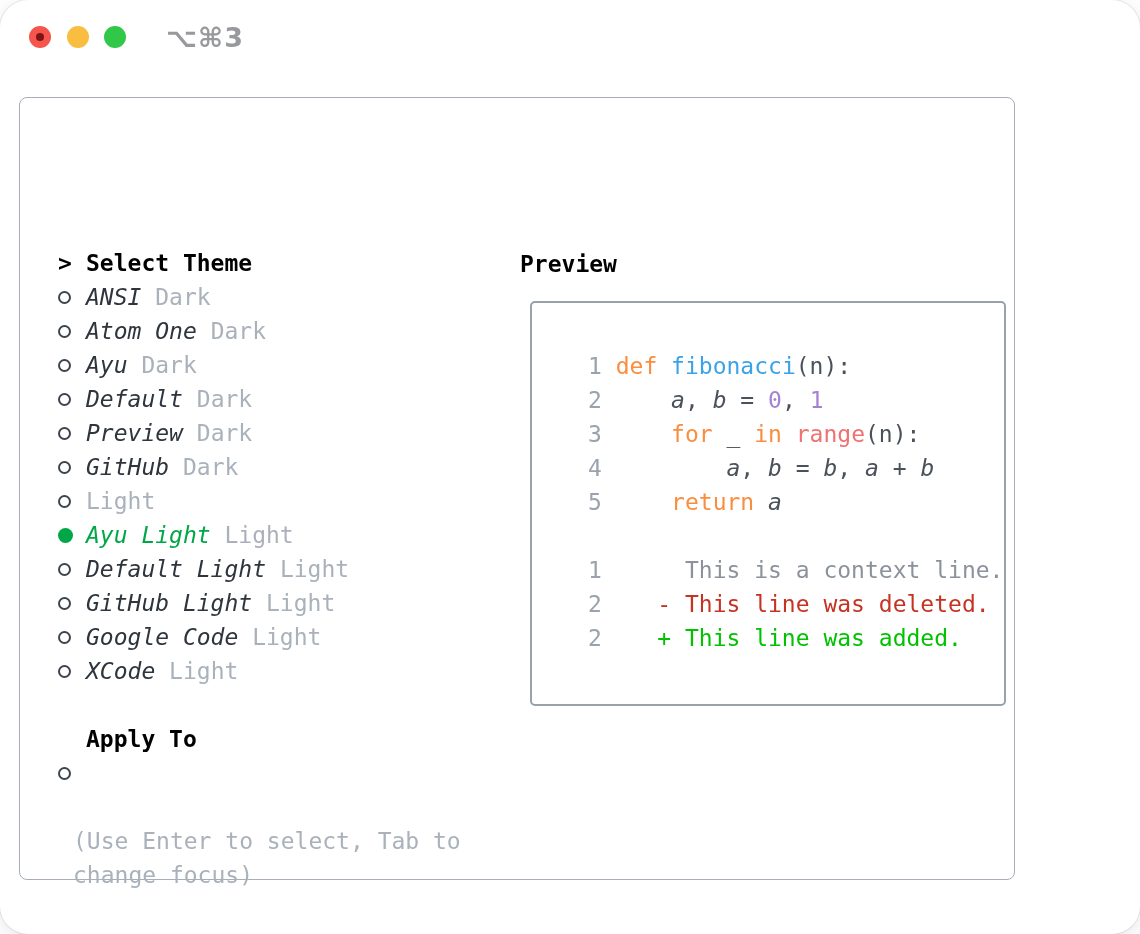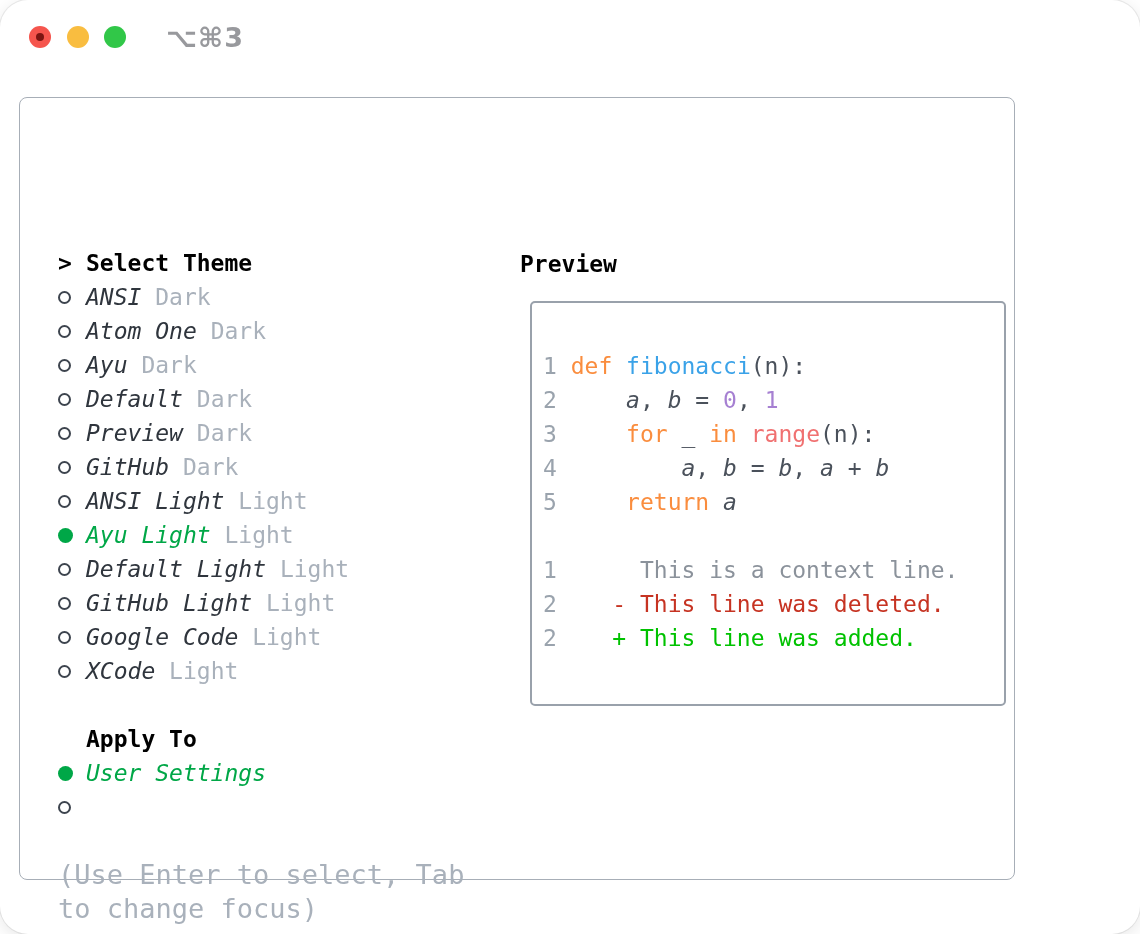--- a/index.html
+++ b/index.html
@@ -31,28 +31,28 @@
   .marker { display:inline-flex; align-items:center; width:28px; flex:0 0 28px; }
   .caret { font-weight:700; color:#000; }
   .ring { width:13px; height:13px; border-radius:50%; border:2px solid var(--circle); }
   .dotfill { width:15px; height:15px; border-radius:50%; background:var(--selGreen); }
   .hdr-label { font-weight:700; color:#000; }
   .apply-label { font-weight:700; color:#000; }
   .item-name { color:var(--text);font-style:italic; }
   .item-name.selected { color:var(--selGreen); }
   .item-suffix { color:var(--suffix); }
   .spacer { height:34px; }
-  .hint { width:420px; color:var(--hint); font-size:27px; line-height:34px; }
+  .hint { width:420px; color:var(--hint); font-size:23px; line-height:34px;margin-left:15px; }
   
   .preview-label { position:absolute; left:500px; top:149px; font-size:23px; line-height:34px; font-weight:700; color:#000; }
   .preview-box {
     position:absolute; left:510px; top:203px; width:476px; height:405px;
     border:2px solid var(--boxBorder); border-radius:5px; background:#fff;
   }
-  .code { padding:46px 10px 0 11px; font-size:23px; }
+  .code { padding:46px 10px 0 11px; font-size:23px;margin-left:45px; }
   .code-line { height:34px; line-height:34px; white-space:pre; }
   .tok.ln   { color:var(--ln); }
   .tok.fg   { color:var(--fg); }
   .tok.kw   { color:var(--kw); }
   .tok.fn   { color:var(--fn); }
   .tok.num  { color:var(--num); }
   .tok.call { color:var(--call); }
   .tok.v    { color:var(--fg); font-style:italic; }
   .tok.ctx  { color:var(--ctx); }
   .tok.del  { color:var(--del); }
@@ -80,37 +80,36 @@
         <span class="hdr-label">Select Theme</span>
       </div>
 
       <div id="theme-list">
           <div class="row"><span class="marker"><span class="ring"></span></span><span class="item-name">ANSI </span><span class="item-suffix">Dark</span></div>
           <div class="row"><span class="marker"><span class="ring"></span></span><span class="item-name">Atom One </span><span class="item-suffix">Dark</span></div>
           <div class="row"><span class="marker"><span class="ring"></span></span><span class="item-name">Ayu </span><span class="item-suffix">Dark</span></div>
           <div class="row"><span class="marker"><span class="ring"></span></span><span class="item-name">Default </span><span class="item-suffix">Dark</span></div>
           <div class="row"><span class="marker"><span class="ring"></span></span><span class="item-name">Preview </span><span class="item-suffix">Dark</span></div>
           <div class="row"><span class="marker"><span class="ring"></span></span><span class="item-name">GitHub </span><span class="item-suffix">Dark</span></div>
-          <div class="row"><span class="marker"><span class="ring"></span></span><span class="item-name">ANSI Light </span><span class="item-suffix">Light</span></div>
+          <div class="row"><span class="marker"><span class="ring"></span></span><span class="item-suffix">Light</span></div>
           <div class="row"><span class="marker"><span class="dotfill"></span></span><span class="item-name selected">Ayu Light </span><span class="item-suffix">Light</span></div>
           <div class="row"><span class="marker"><span class="ring"></span></span><span class="item-name">Default Light </span><span class="item-suffix">Light</span></div>
           <div class="row"><span class="marker"><span class="ring"></span></span><span class="item-name">GitHub Light </span><span class="item-suffix">Light</span></div>
           <div class="row"><span class="marker"><span class="ring"></span></span><span class="item-name">Google Code </span><span class="item-suffix">Light</span></div>
           <div class="row"><span class="marker"><span class="ring"></span></span><span class="item-name">XCode </span><span class="item-suffix">Light</span></div>
         </div>
 
       <div class="spacer"></div>
 
       <div class="row">
         <span class="marker"></span>
         <span class="apply-label">Apply To</span>
       </div>
 
       <div id="apply-list">
-          <div class="row"><span class="marker"><span class="dotfill"></span></span><span class="item-name selected">User Settings</span></div>
           <div class="row"><span class="marker"><span class="ring"></span></span></div>
         </div>
 
       <div class="spacer"></div>
 
       <div class="hint">(Use Enter to select, Tab to change focus)</div>
     </div>
 
     <div class="preview-label">Preview</div>
 

